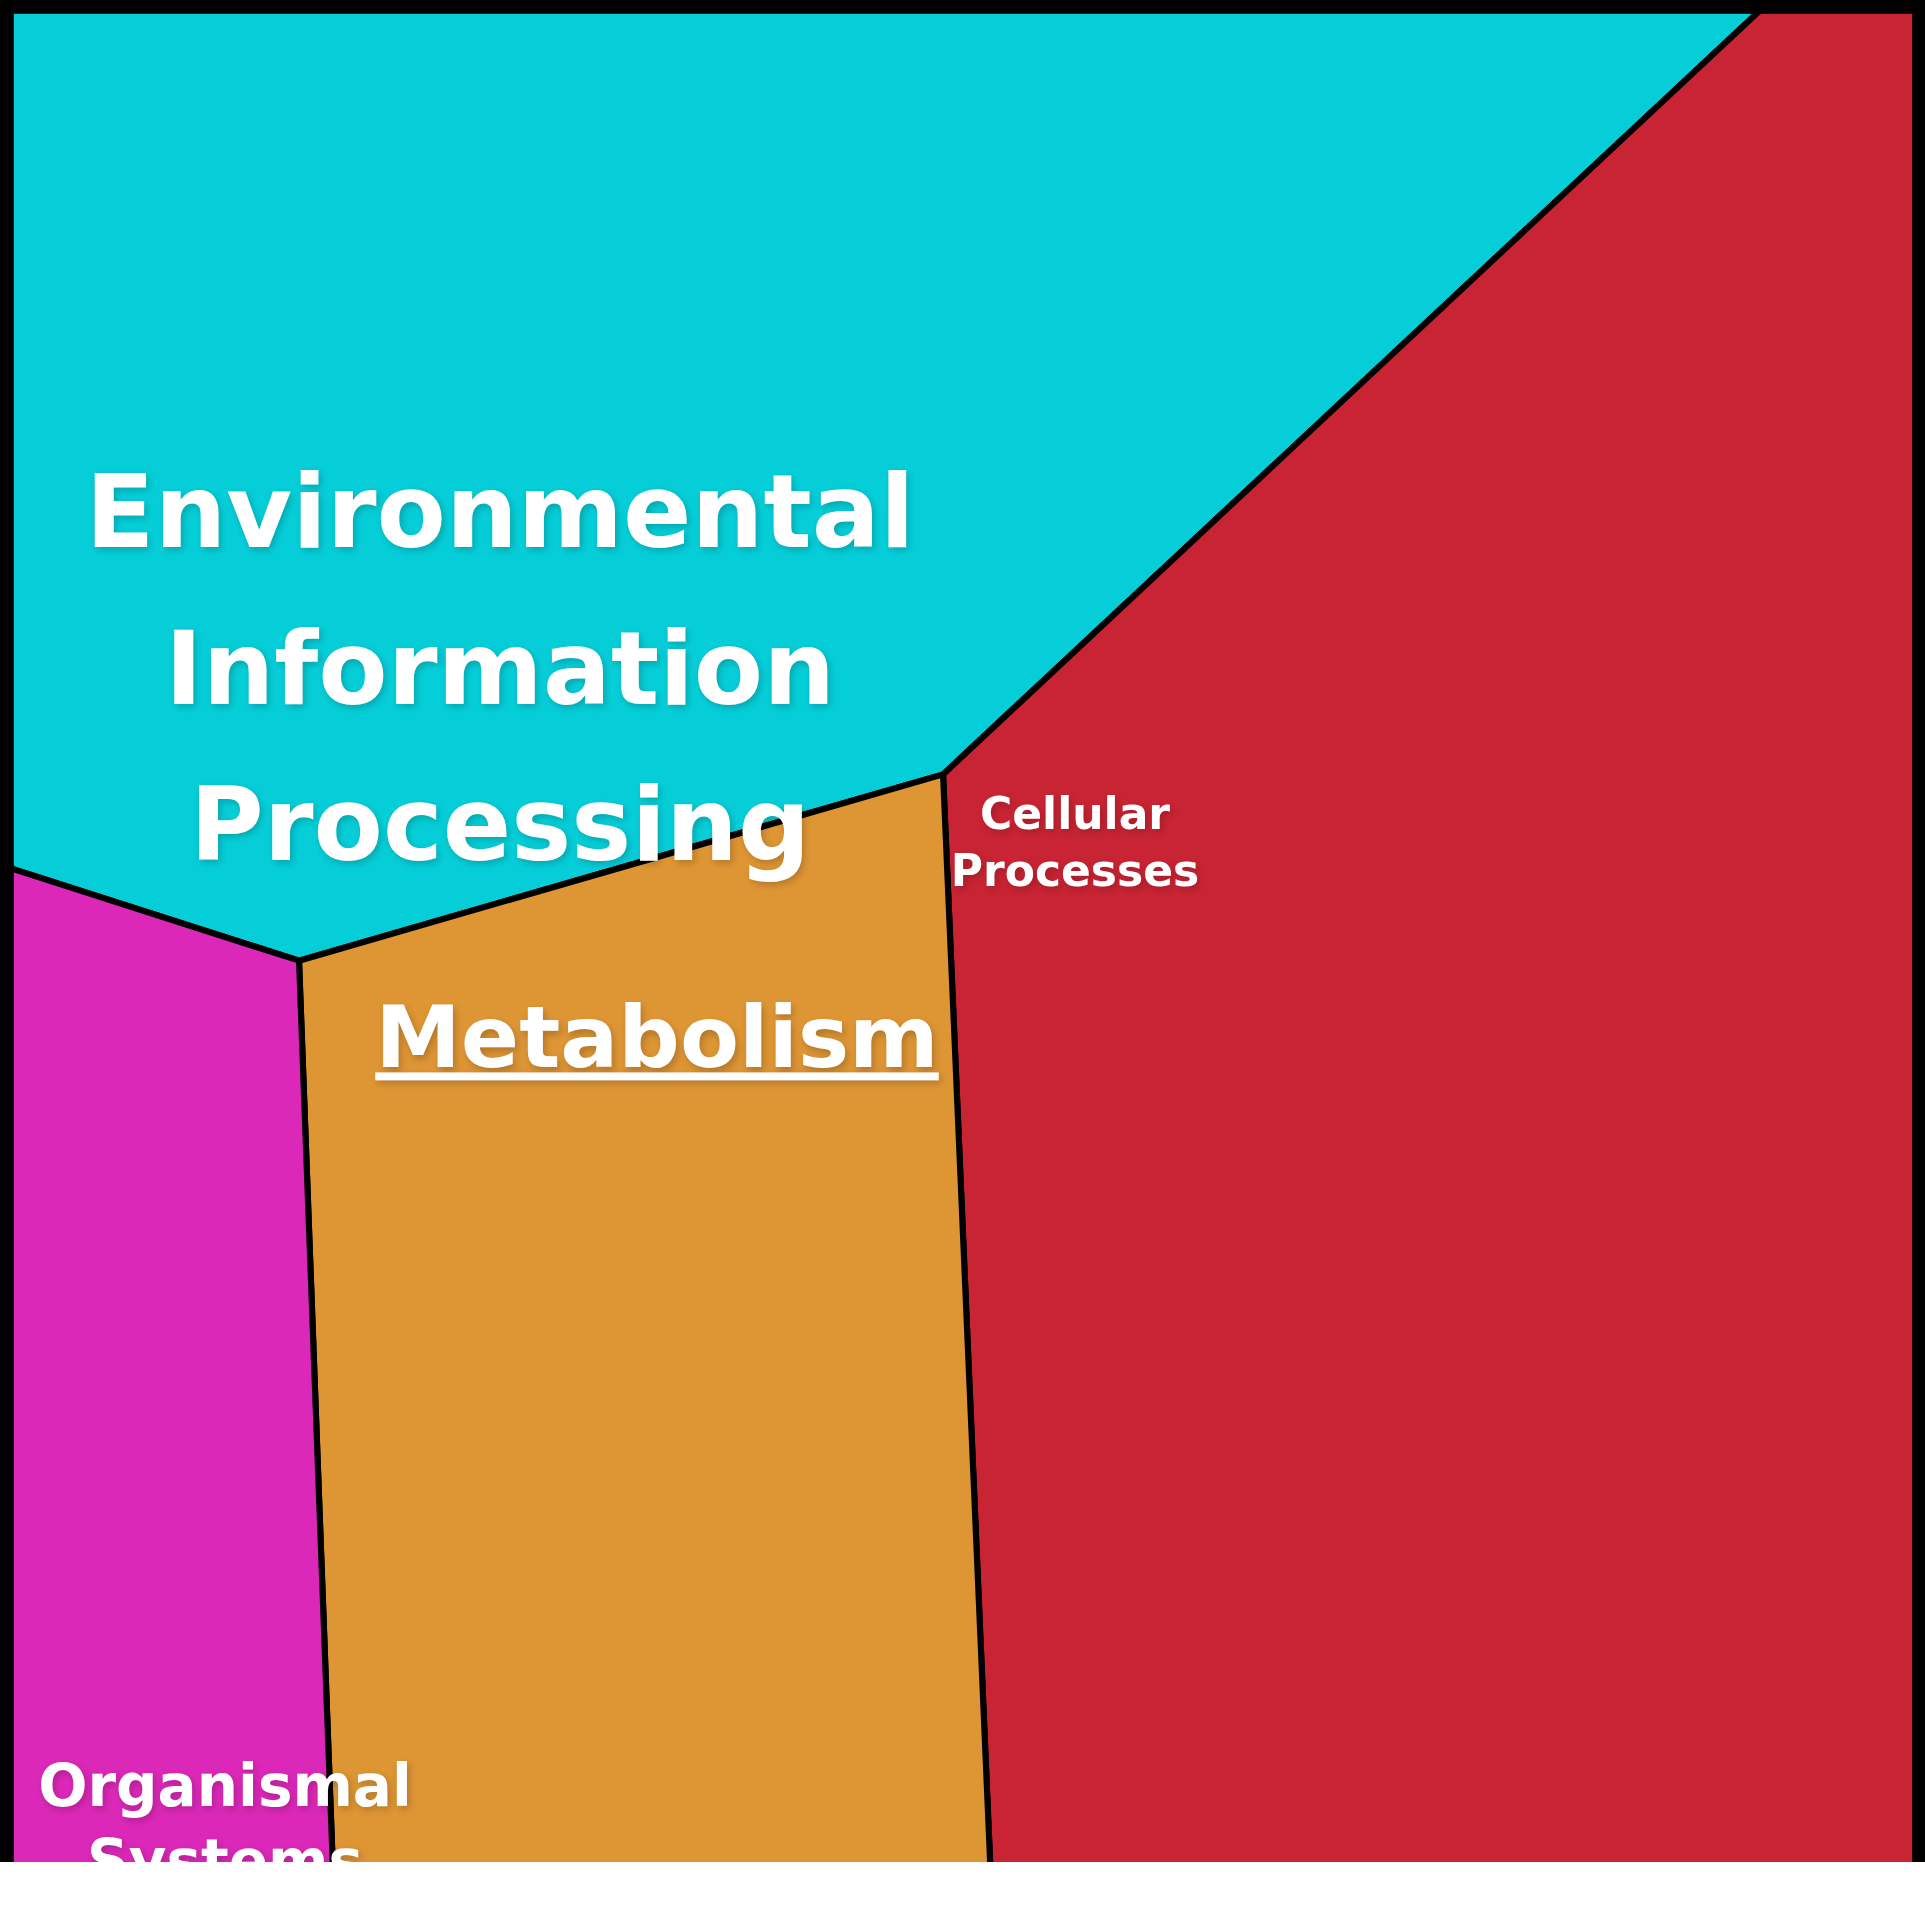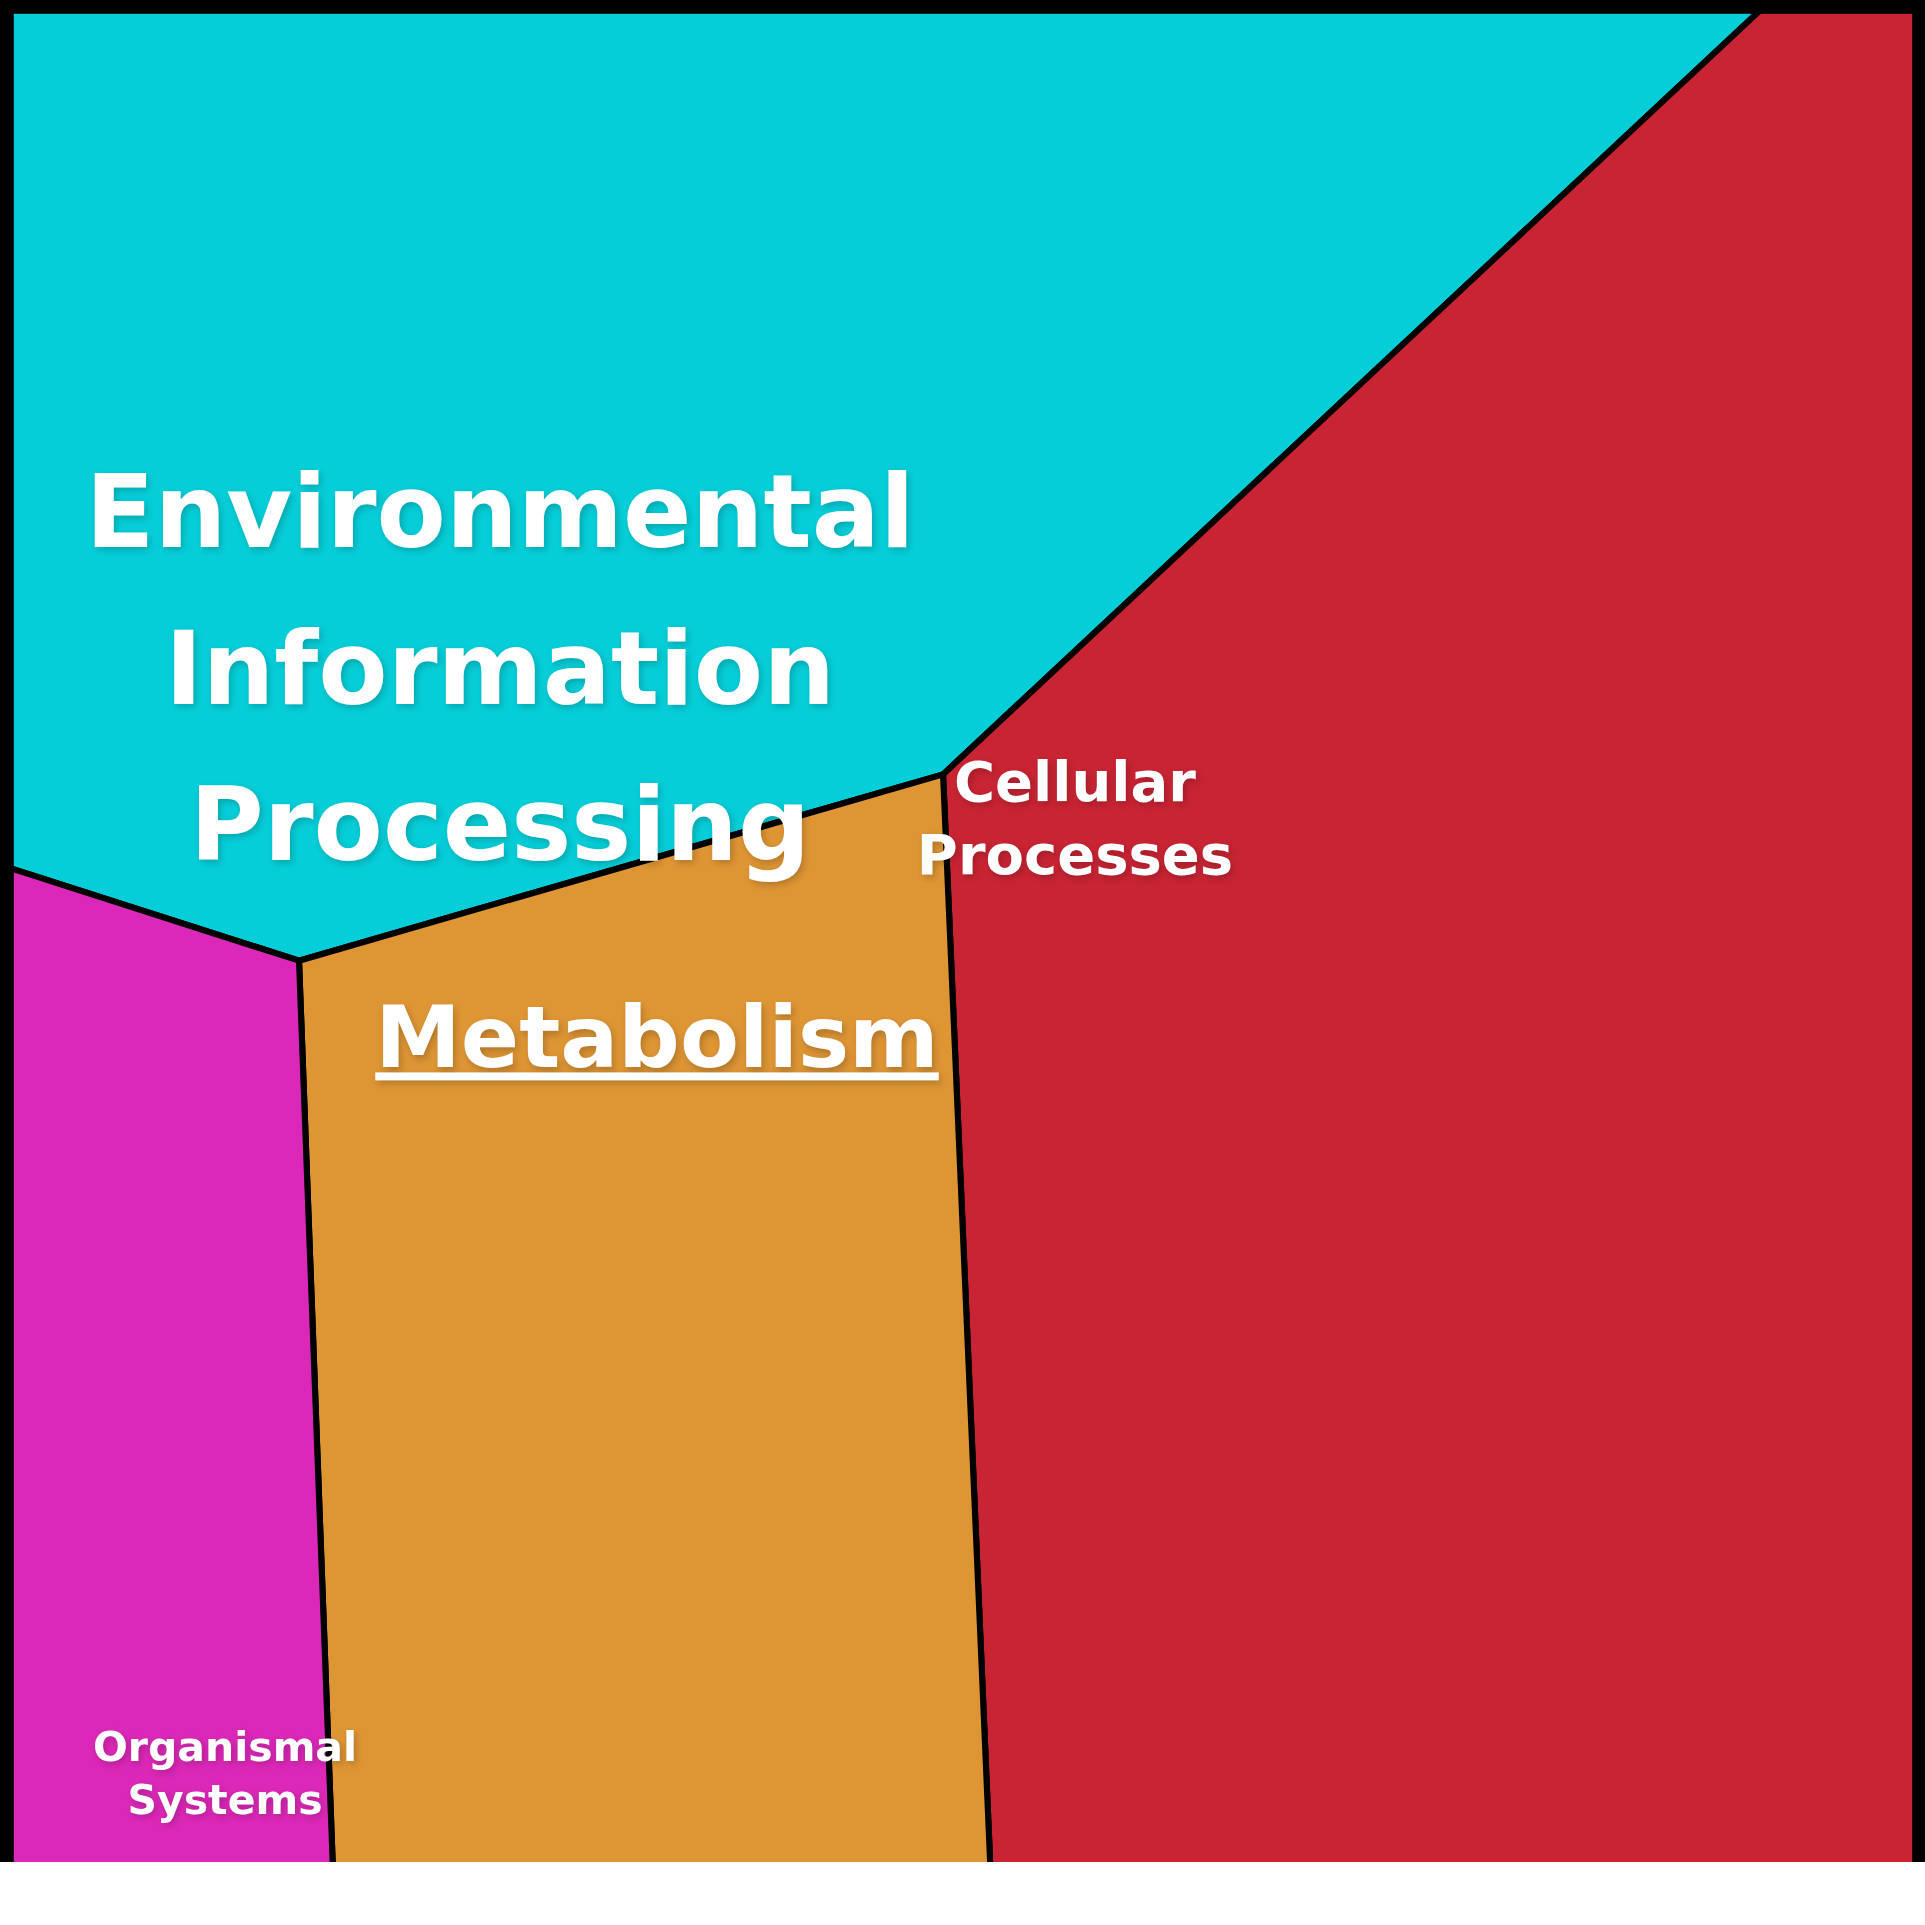--- a/index.html
+++ b/index.html
@@ -34,35 +34,35 @@
     pointer-events: none;
   }
   .label-eip {
     left: 500px;
     top: 669px;
     font-size: 101px;
     line-height: 1.55;
   }
   .label-cp {
     left: 1075px;
-    top: 819px;
-    font-size: 56px;
+    top: 842px;
+    font-size: 44px;
     line-height: 1.3;
   }
   .label-met {
     left: 657px;
     top: 1038px;
     font-size: 86px;
     line-height: 1.2;
     text-decoration: underline;
   }
   .label-os {
     left: 225px;
-    top: 1774px;
-    font-size: 41px;
+    top: 1824px;
+    font-size: 58px;
     line-height: 1.3;
   }
 </style>
 </head>
 <body>
 
 <div class="stage">
 
   <svg class="treemap-svg" viewBox="0 0 2512 2512">
     <polygon stroke-width="8" stroke-linejoin="round" points="0,0 2310,0 1230,1010 390,1253 0,1128" fill="#06CED8" stroke="#000000"></polygon>

